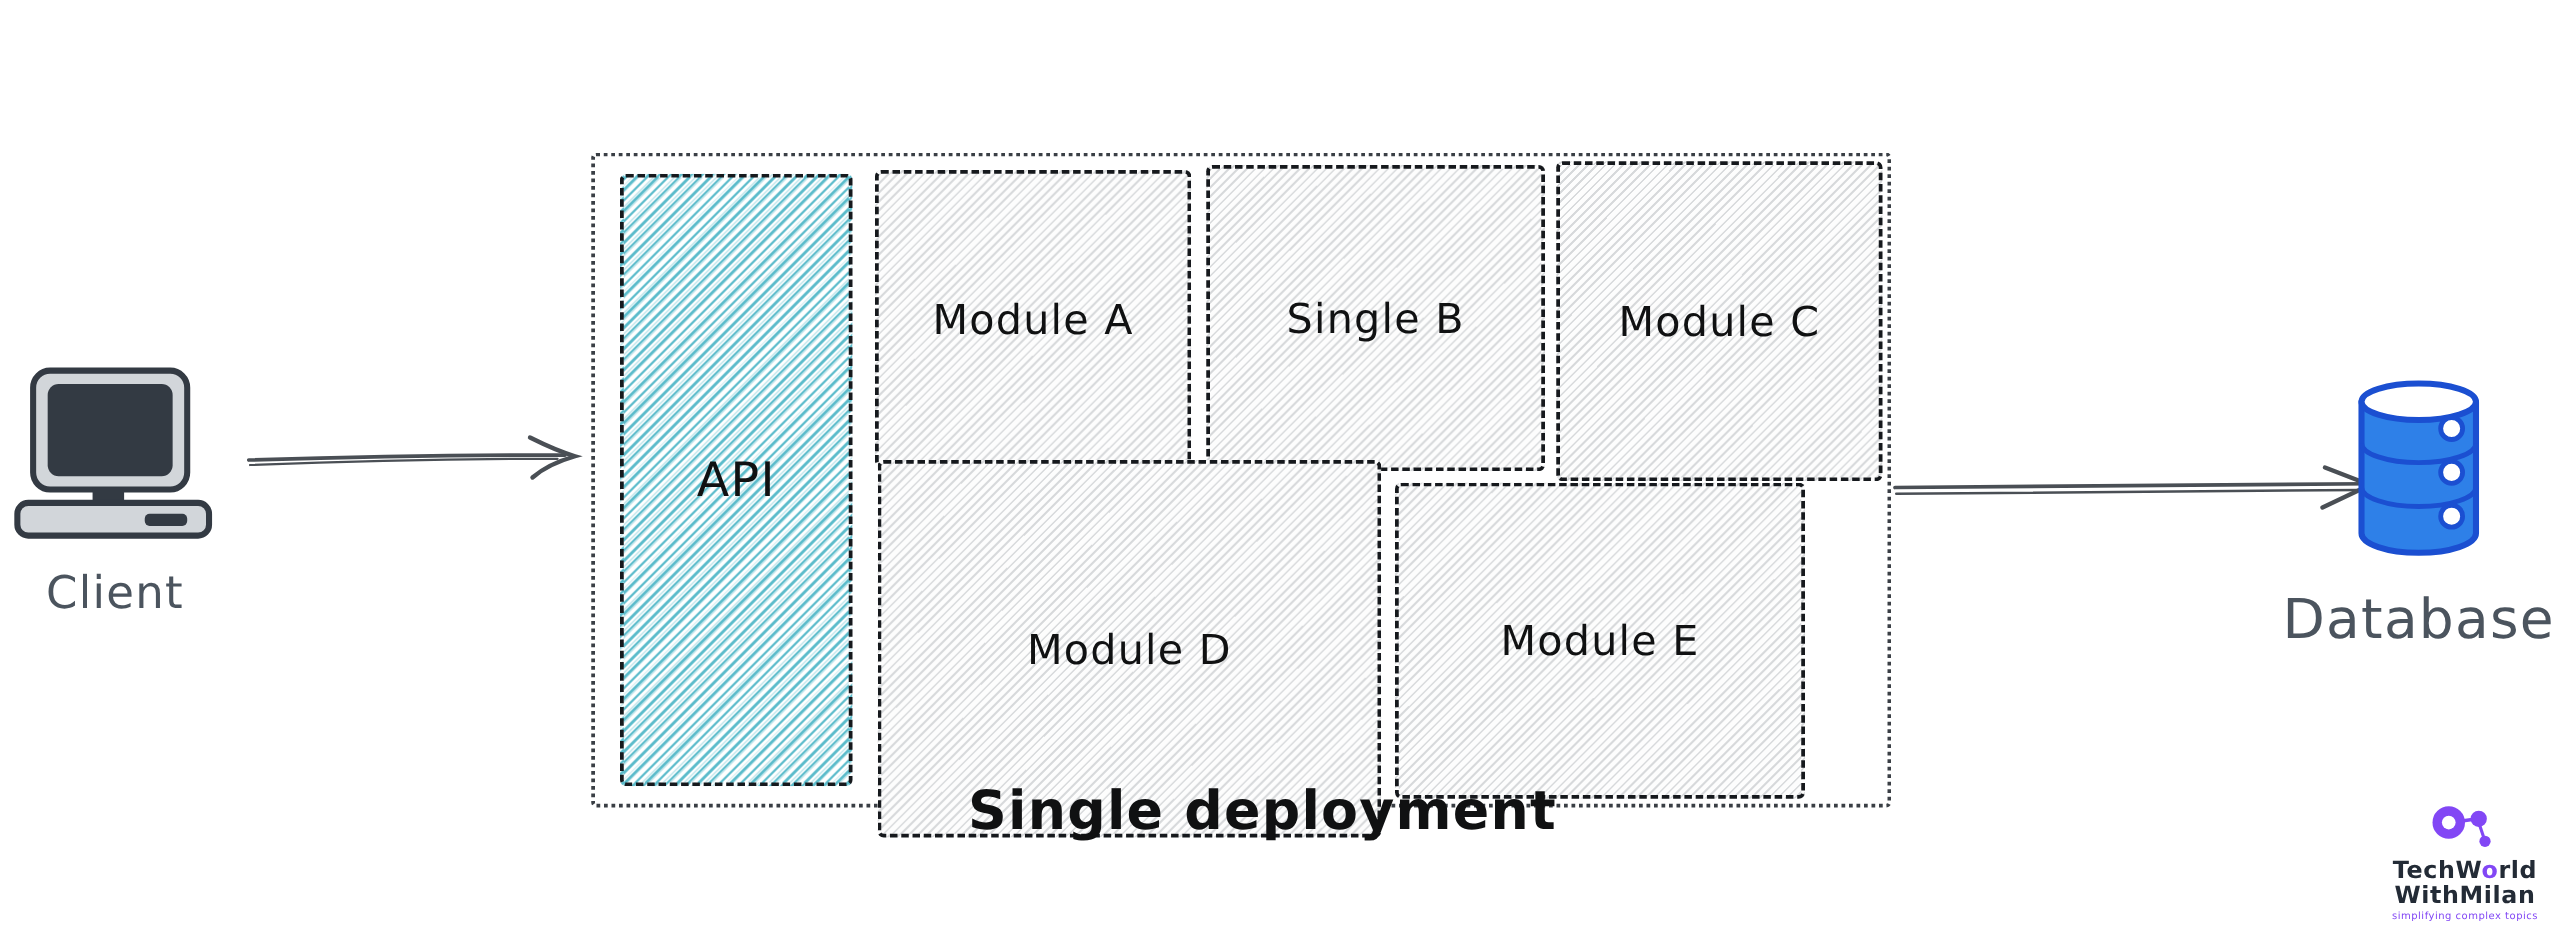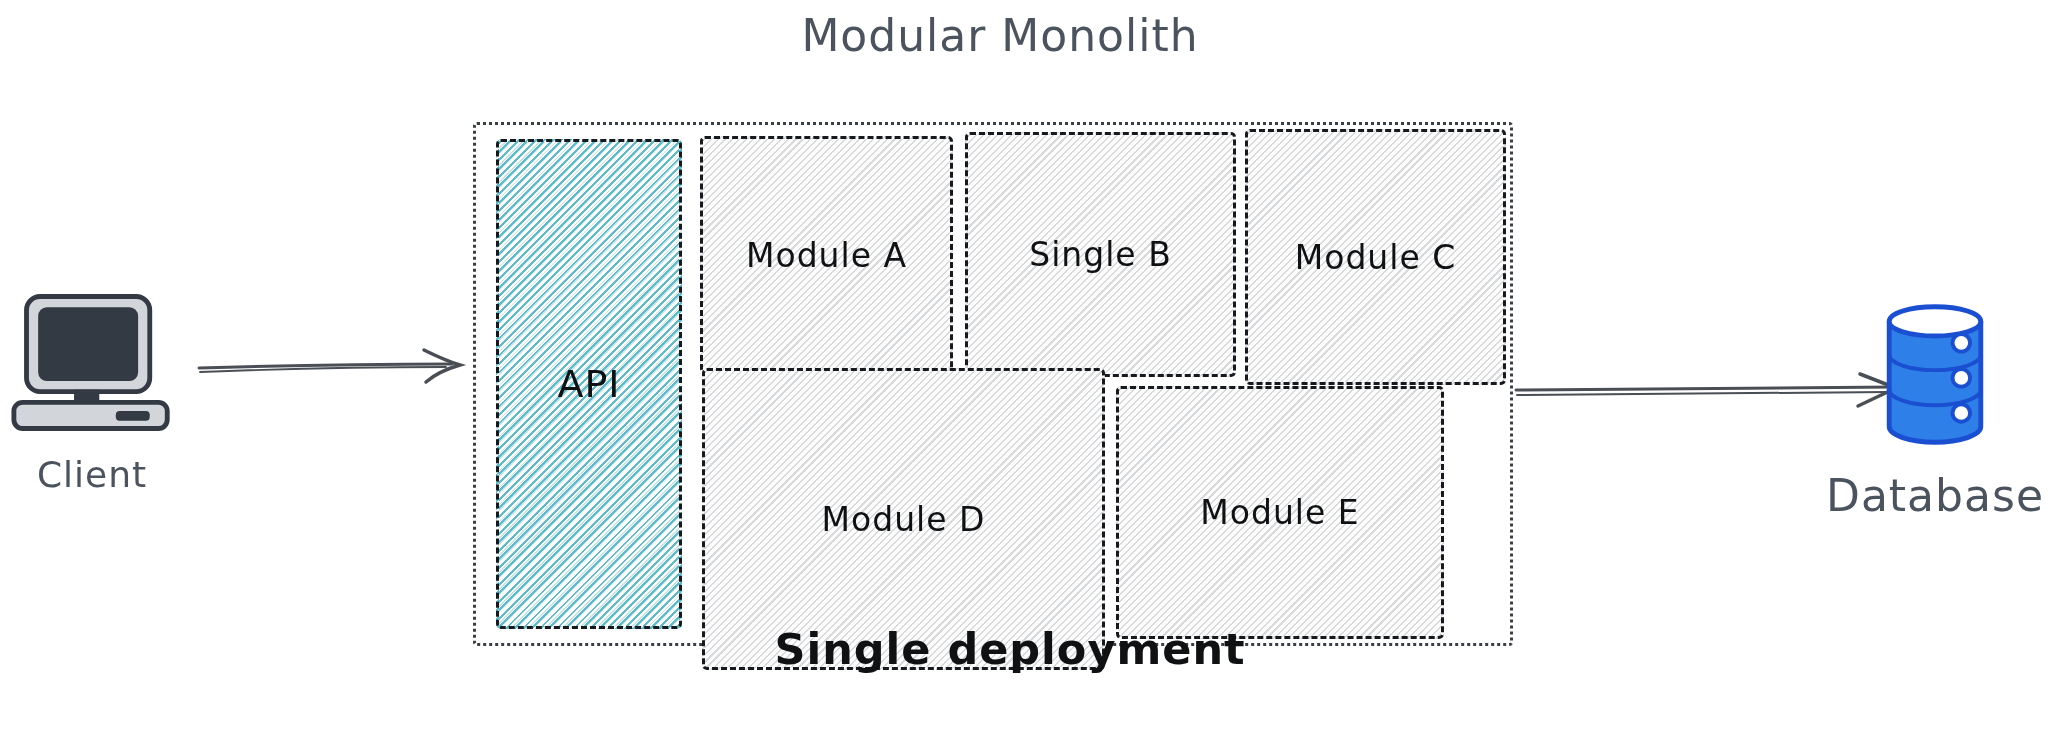--- a/index.html
+++ b/index.html
@@ -86,21 +86,20 @@
     margin-top:3px;font-size:8px;color:var(--logo-purple,#8247f5);letter-spacing:.4px;
   }
   .logo-shape{fill:var(--logo-purple,#8247f5);}
   .logo-link{stroke:var(--logo-purple,#8247f5);fill:none;}
 </style>
 </head>
 <body>
 
 <div class="stage">
 
-  <div class="abs title">Modular Monolith</div>
 
   <div class="abs client-group">
     <svg width="165" height="142" viewBox="0 0 170 145">
       <rect class="c-bezel" x="17" y="4" width="127" height="98" rx="14"></rect>
       <rect class="c-dark" x="29" y="15" width="103" height="76" rx="9"></rect>
       <rect class="c-dark" x="66" y="100" width="26" height="14"></rect>
       <rect class="c-bezel" x="4" y="113" width="158" height="27" rx="9"></rect>
       <rect class="c-dark" x="109" y="122" width="35" height="10" rx="4"></rect>
     </svg>
     <span class="node-label">Client</span>
@@ -147,14 +146,27 @@
       <ellipse class="db-top" cx="65" cy="24" rx="47" ry="15"></ellipse>
       <path class="db-sep" d="M18 58 a47 16 0 0 0 94 0"></path>
       <path class="db-sep" d="M18 94 a47 16 0 0 0 94 0"></path>
       <circle class="db-hole" cx="92" cy="46" r="9"></circle>
       <circle class="db-hole" cx="92" cy="82" r="9"></circle>
       <circle class="db-hole" cx="92" cy="118" r="9"></circle>
     </svg>
     <span class="node-label" style="font-size:44px;">Database</span>
   </div>
 
+  <div class="abs logo">
+    <svg width="62" height="42" viewBox="0 0 62 42">
+      <line class="logo-link" x1="20" y1="16" x2="41" y2="13" stroke-width="3"></line>
+      <line class="logo-link" x1="41" y1="13" x2="47" y2="31" stroke-width="2.5"></line>
+      <circle class="logo-shape" cx="18" cy="16" r="13"></circle>
+      <circle cx="18" cy="16" r="5.5" fill="#ffffff"></circle>
+      <circle class="logo-shape" cx="42" cy="13" r="6.5"></circle>
+      <circle class="logo-shape" cx="47" cy="31" r="4.5"></circle>
+    </svg>
+    <div class="logo-line1"><span>TechW</span><span class="logo-o">o</span><span>rld</span></div>
+    <div class="logo-line2">WithMilan</div>
+    <div class="logo-tagline">simplifying complex topics</div>
+  </div>
 
 </div>
 
 </body></html>

